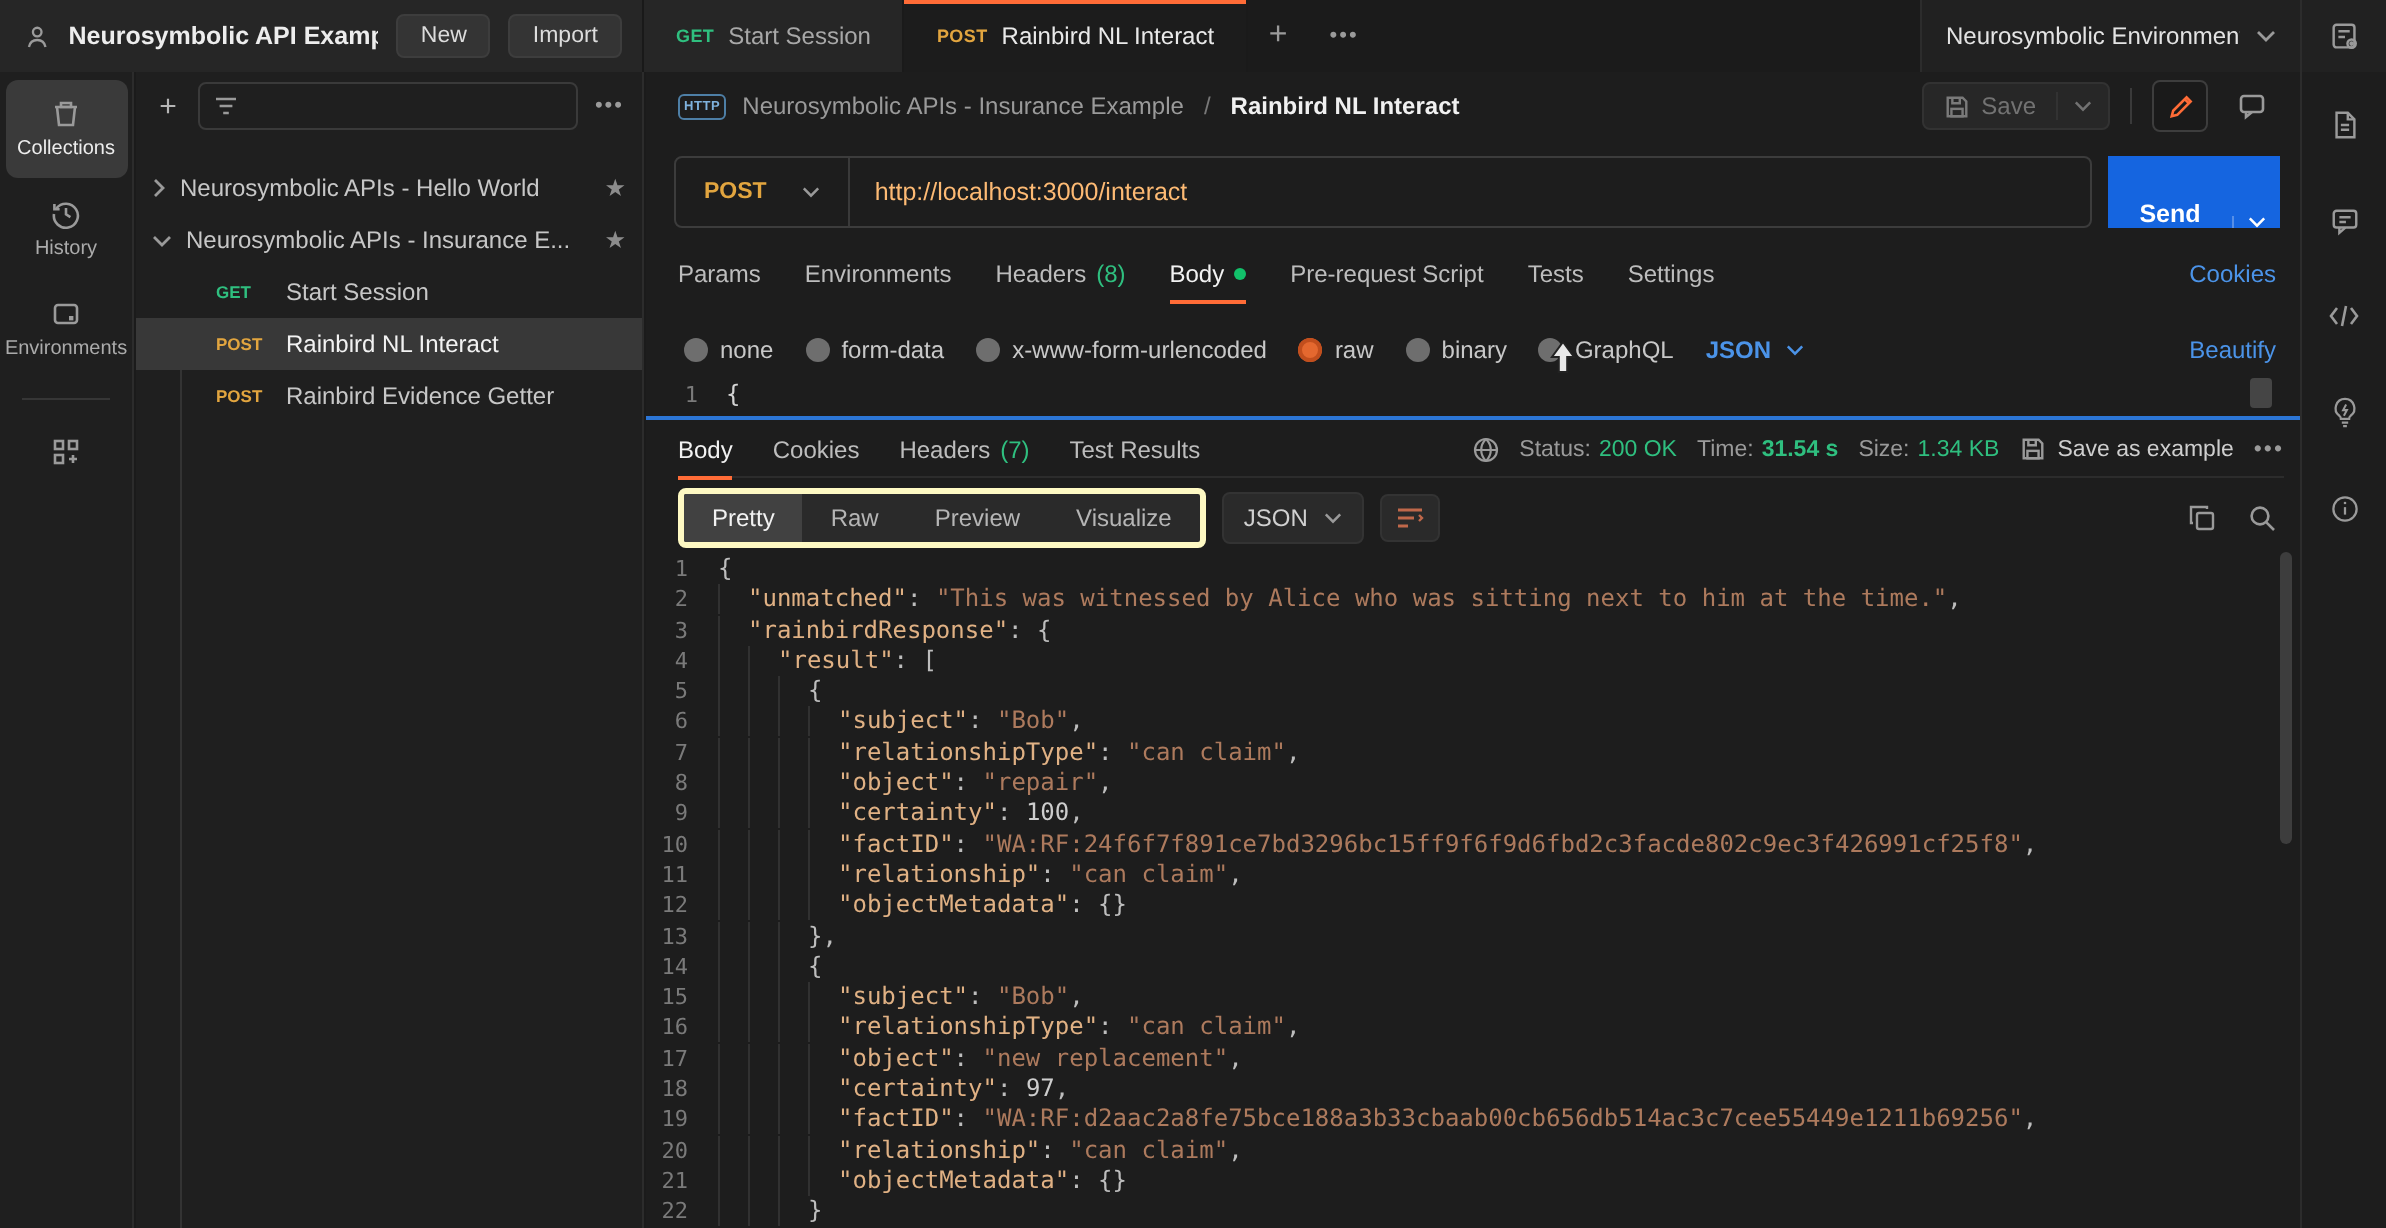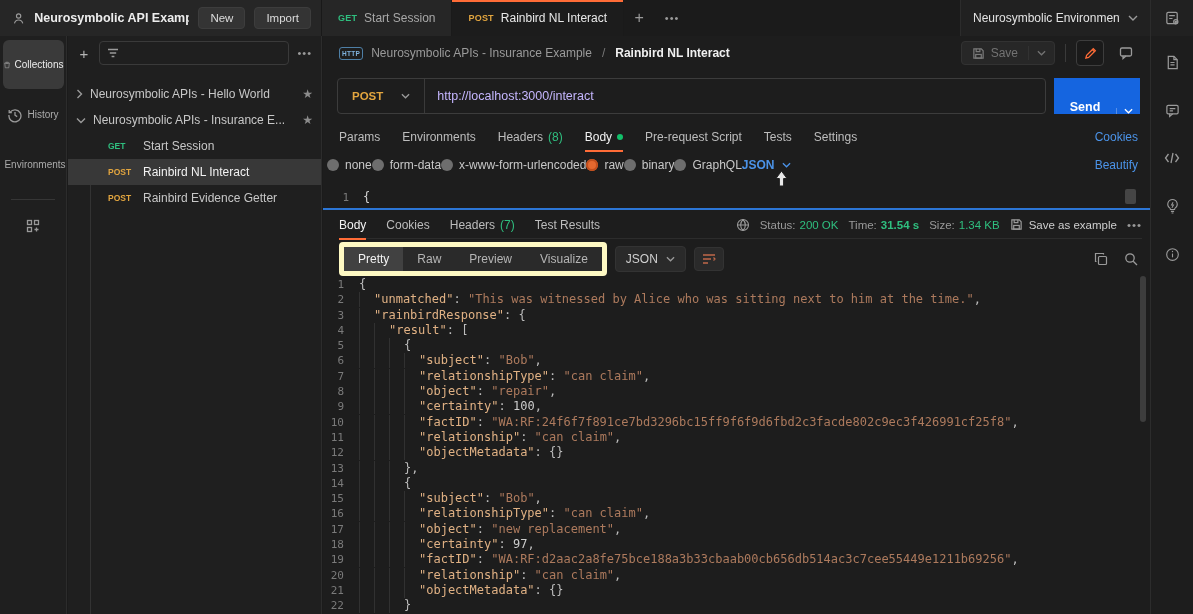--- a/index.html
+++ b/index.html
@@ -28,21 +28,21 @@
   .m-get { color:var(--get); } .m-post { color:var(--post); }
   .tab-plus { width:30px; display:flex; align-items:center; justify-content:center; color:#9a9a9a; font-size:16px; background:#1b1b1b; cursor:pointer; }
   .tab-more { width:36px; display:flex; align-items:center; justify-content:center; color:#9a9a9a; letter-spacing:1px; font-size:11px; background:#1b1b1b; cursor:pointer; }
   .tab-gap { flex:1; background:#1b1b1b; }
   .env-section { width:190px; flex:0 0 190px; display:flex; align-items:center; gap:8px; padding:0 12px; background:#212121; border-left:1px solid #2c2c2c; cursor:pointer; }
   .env-name { color:#e3e3e3; font-size:12px; white-space:nowrap; overflow:hidden; flex:1; }
   .env-eye { width:43px; flex:0 0 43px; display:flex; align-items:center; justify-content:center; background:#212121; border-left:1px solid #2c2c2c; cursor:pointer; }
 
   
   .rail { position:absolute; top:36px; left:0; width:67px; bottom:0; background:#1f1f1f; border-right:1px solid #2c2c2c; display:flex; flex-direction:column; align-items:center; padding-top:4px; }
-  .rail-item { width:61px; height:49px; border-radius:6px; display:flex; flex-direction:row; align-items:center; justify-content:center; gap:4px; color:#ababab; font-size:10px; margin-bottom:1px; cursor:pointer; }
+  .rail-item { width:61px; height:49px; border-radius:6px; display:flex; flex-direction:column; align-items:center; justify-content:center; gap:4px; color:#ababab; font-size:10px; margin-bottom:1px; cursor:pointer; }
   .rail-item.active { background:#3a3a3a; color:#ededed; }
   .rail-divider { width:44px; height:1px; background:#363636; margin:9px 0; }
 
   
   .sidebar { position:absolute; top:36px; left:68px; width:254px; bottom:0; background:#1f1f1f; border-right:1px solid #2c2c2c; }
   .sb-header { height:31px; display:flex; align-items:center; gap:8px; padding:3px 9px 0 9px; }
   .sb-plus { color:#b5b5b5; font-size:15px; cursor:pointer; width:14px; text-align:center; }
   .sb-search { flex:1; height:24px; border:1px solid #3a3a3a; border-radius:4px; display:flex; align-items:center; padding:0 7px; gap:6px; cursor:text; }
   .sb-more { color:#9a9a9a; font-size:11px; letter-spacing:1px; cursor:pointer; }
   .tree { margin-top:14px; position:relative; height:calc(100% - 35px); }
@@ -66,54 +66,54 @@
   .save-btn { display:flex; align-items:center; background:#2b2b2b; border:1px solid #3a3a3a; border-radius:4px; overflow:hidden; opacity:.75; }
   .save-main { display:flex; align-items:center; gap:6px; padding:4px 10px; color:#8f8f8f; cursor:pointer; }
   .save-chev { padding:4px 8px; border-left:1px solid #3a3a3a; color:#8f8f8f; cursor:pointer; }
   .hdr-sep { width:1px; height:18px; background:#3a3a3a; margin:0 2px; }
   .icon-btn { width:28px; height:26px; display:flex; align-items:center; justify-content:center; border-radius:4px; cursor:pointer; }
   .icon-btn.active-edit { background:#1a1a1a; border:1px solid #3d3d3d; }
 
   .url-row { position:absolute; top:42px; left:14px; right:10px; height:36px; display:flex; gap:8px; }
   .url-bar { flex:1; display:flex; align-items:center; background:#1d1d1d; border:1px solid #3c3c3c; border-radius:4px; }
   .method-select { display:flex; align-items:center; gap:18px; padding:0 14px; color:var(--post); font-weight:700; font-size:11.5px; cursor:pointer; border-right:1px solid #3a3a3a; height:100%; }
-  .url-text { padding:0 12px; color:#c4b5fd; font-size:12.5px; cursor:text; }
+  .url-text { padding:0 12px; color:#fdba74; font-size:12.5px; cursor:text; }
   .send-btn { width:86px; flex:0 0 86px; background:var(--send); border-radius:0; display:flex; align-items:flex-end; overflow:hidden; cursor:pointer; }
   .send-label { flex:1; display:flex; align-items:center; justify-content:center; color:#fff; font-weight:700; font-size:12.5px; }
   .send-chev { width:24px; display:flex; align-items:center; justify-content:center; border-left:1px solid rgba(255,255,255,.28); color:#fff; }
 
   .req-tabs { position:absolute; top:88px; left:16px; right:12px; height:26px; display:flex; align-items:center; gap:22px; }
   .rtab { color:#bdbdbd; cursor:pointer; position:relative; display:flex; align-items:center; gap:5px; height:100%; }
   .rtab .cnt { color:var(--ok); }
   .rtab.active { color:#f2f2f2; }
   .rtab.active::after { content:""; position:absolute; bottom:-2px; left:0; right:0; height:2px; background:var(--accent); }
   .dot-green { width:6px; height:6px; border-radius:50%; background:#12c06a; }
   .cookies-link { margin-left:auto; color:var(--link); cursor:pointer; }
 
-  .mode-row { position:absolute; top:122px; left:4px; right:12px; height:24px; display:flex; align-items:flex-start; }
+  .mode-row { position:absolute; top:122px; left:19px; right:12px; height:24px; display:flex; align-items:flex-end; gap:16px; }
   .mode { display:flex; align-items:center; gap:6px; color:#c8c8c8; cursor:pointer; }
   .radio { width:12px; height:12px; border-radius:50%; background:#6e6e6e; }
   .radio.sel { background:#e4682f; box-shadow:inset 0 0 0 2px #c14e1d; }
   .lang-select { display:flex; align-items:center; gap:7px; color:var(--link); font-weight:700; cursor:pointer; }
   .beautify-link { margin-left:auto; color:var(--link); cursor:pointer; }
 
   .editor-row { position:absolute; top:150px; left:6px; right:10px; height:22px; display:flex; align-items:center; font-family:"DejaVu Sans Mono", monospace; }
   .editor-ln { width:34px; text-align:right; padding-right:14px; color:#7a7a7a; font-size:11px; }
   .editor-content { color:#d4d4d4; font-size:12px; }
   .editor-scroll { position:absolute; right:4px; top:3px; width:11px; height:15px; background:#454545; border-radius:2px; }
   .splitter { position:absolute; top:172px; left:0; right:0; height:2px; background:#2c76d6; }
 
   .resp-tabs { position:absolute; top:175px; left:16px; right:8px; height:28px; display:flex; align-items:center; gap:20px; border-bottom:1px solid #2c2c2c; }
   .resp-meta { margin-left:auto; display:flex; align-items:center; gap:10px; font-size:11.5px; color:#9a9a9a; white-space:nowrap; }
   .meta-val { color:var(--ok); }
   .save-example { display:flex; align-items:center; gap:6px; color:#cecece; cursor:pointer; }
   .meta-more { color:#9a9a9a; letter-spacing:1px; cursor:pointer; }
 
   .view-row { position:absolute; top:208px; left:16px; right:12px; height:30px; display:flex; align-items:center; gap:8px; }
-  .seg { display:flex; background:#2a2a2a; border:5px solid #fef9c3; border-radius:4px; overflow:hidden; }
+  .seg { display:flex; background:#2a2a2a; border:3px solid #fef9c3; border-radius:4px; overflow:hidden; }
   .seg-item { padding:5px 14px; color:#b5b5b5; cursor:pointer; font-size:12px; }
   .seg-item.active { background:#414141; color:#f2f2f2; }
   .lang-box { display:flex; align-items:center; gap:8px; background:#2a2a2a; border:1px solid #333; border-radius:4px; padding:5px 10px; color:#d0d0d0; cursor:pointer; }
   .wrap-btn { background:#2a2a2a; border:1px solid #333; border-radius:4px; padding:5px 7px; cursor:pointer; }
   .view-right { margin-left:auto; display:flex; align-items:center; gap:16px; }
 
   .code-area { position:absolute; top:238px; left:0; right:14px; bottom:0; overflow:hidden; font-family:"DejaVu Sans Mono", monospace; font-size:12px; padding-top:3px; }
   .cl { height:15.3px; line-height:15.3px; white-space:pre; display:flex; }
   .ln { display:inline-block; width:36px; flex:0 0 36px; text-align:right; padding-right:15px; color:#7a7a7a; font-size:11px; }
   .lc { white-space:pre; }

